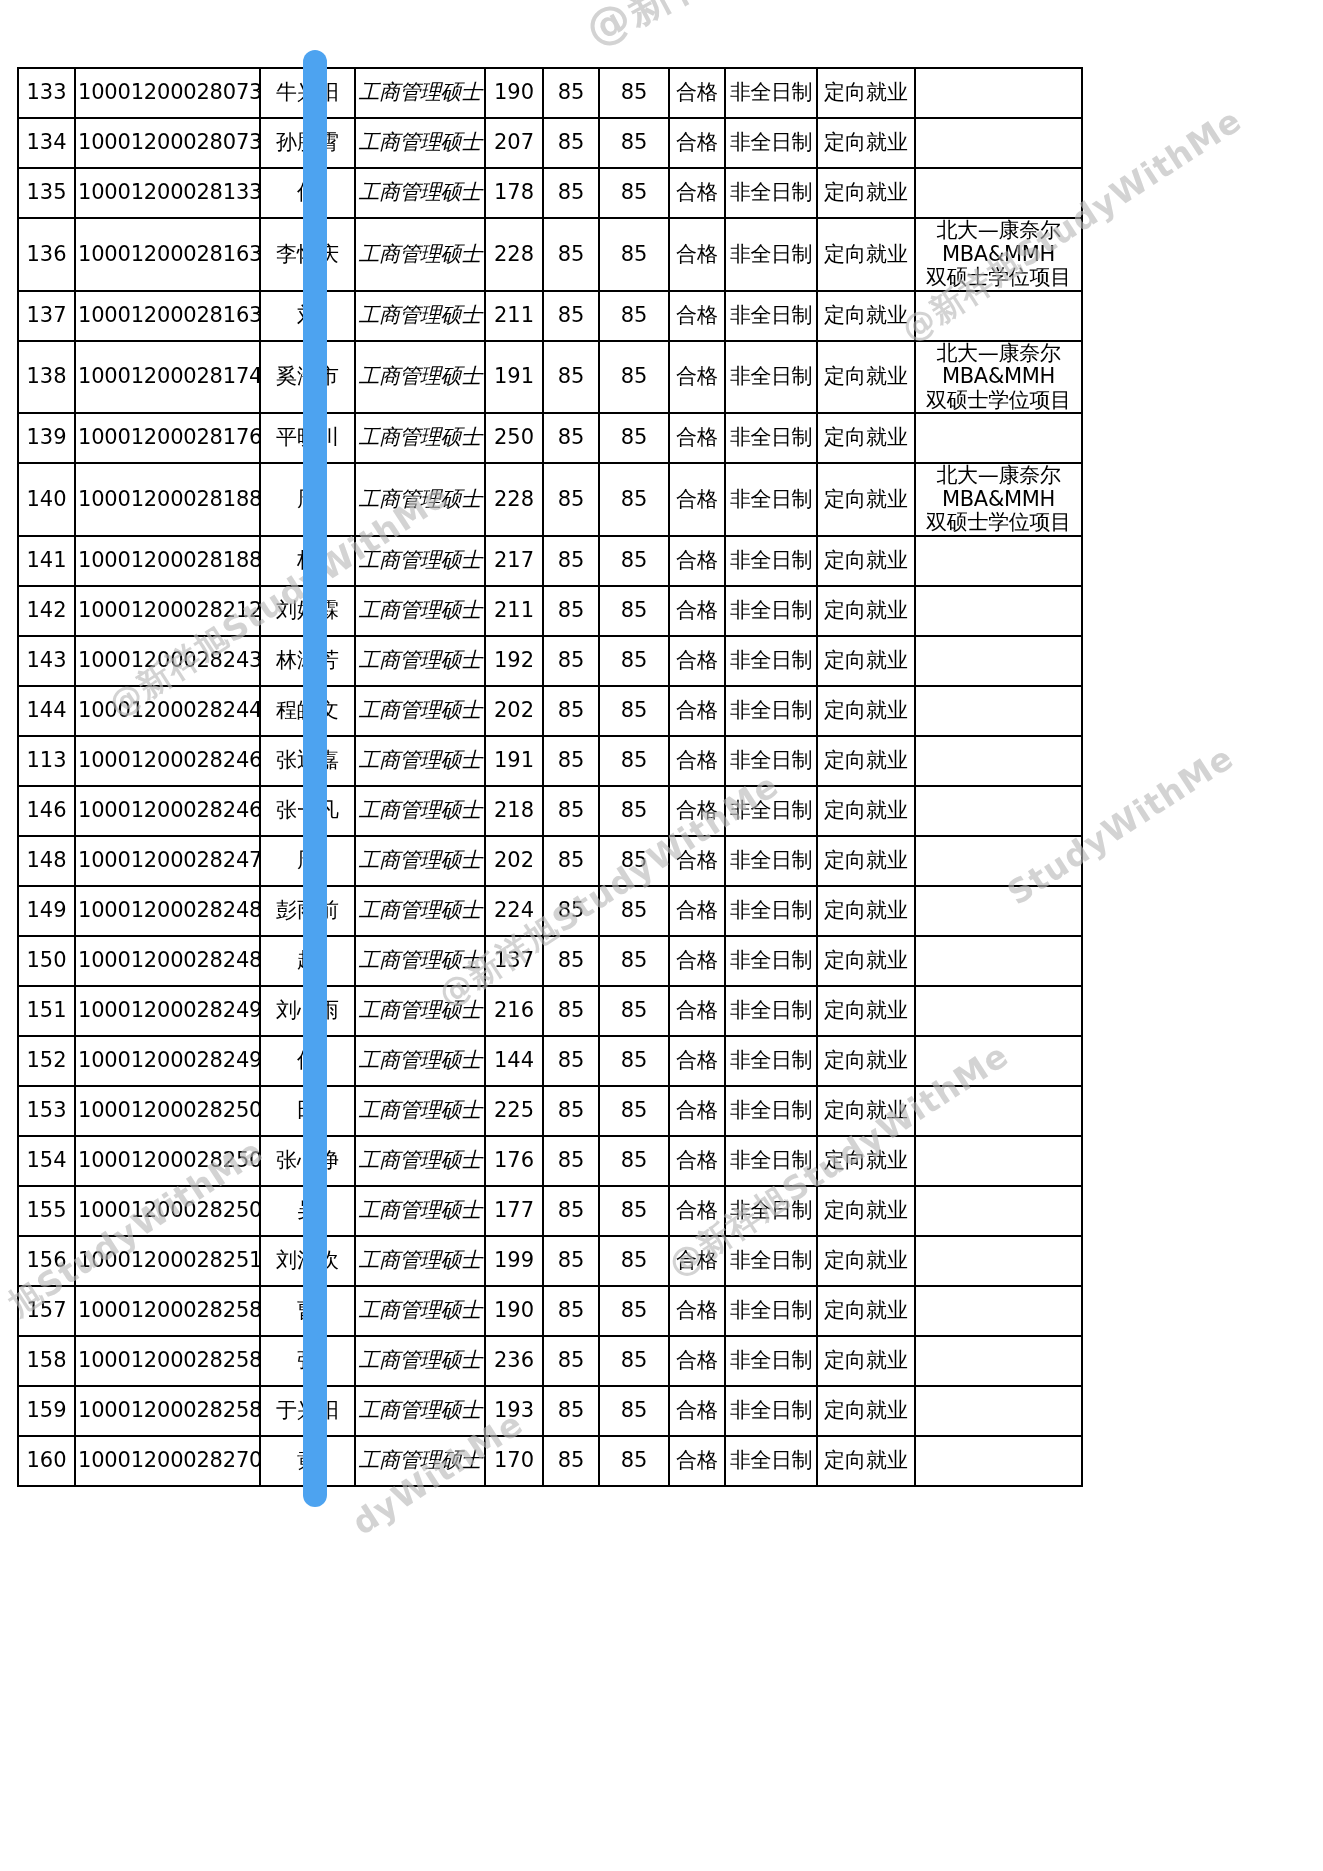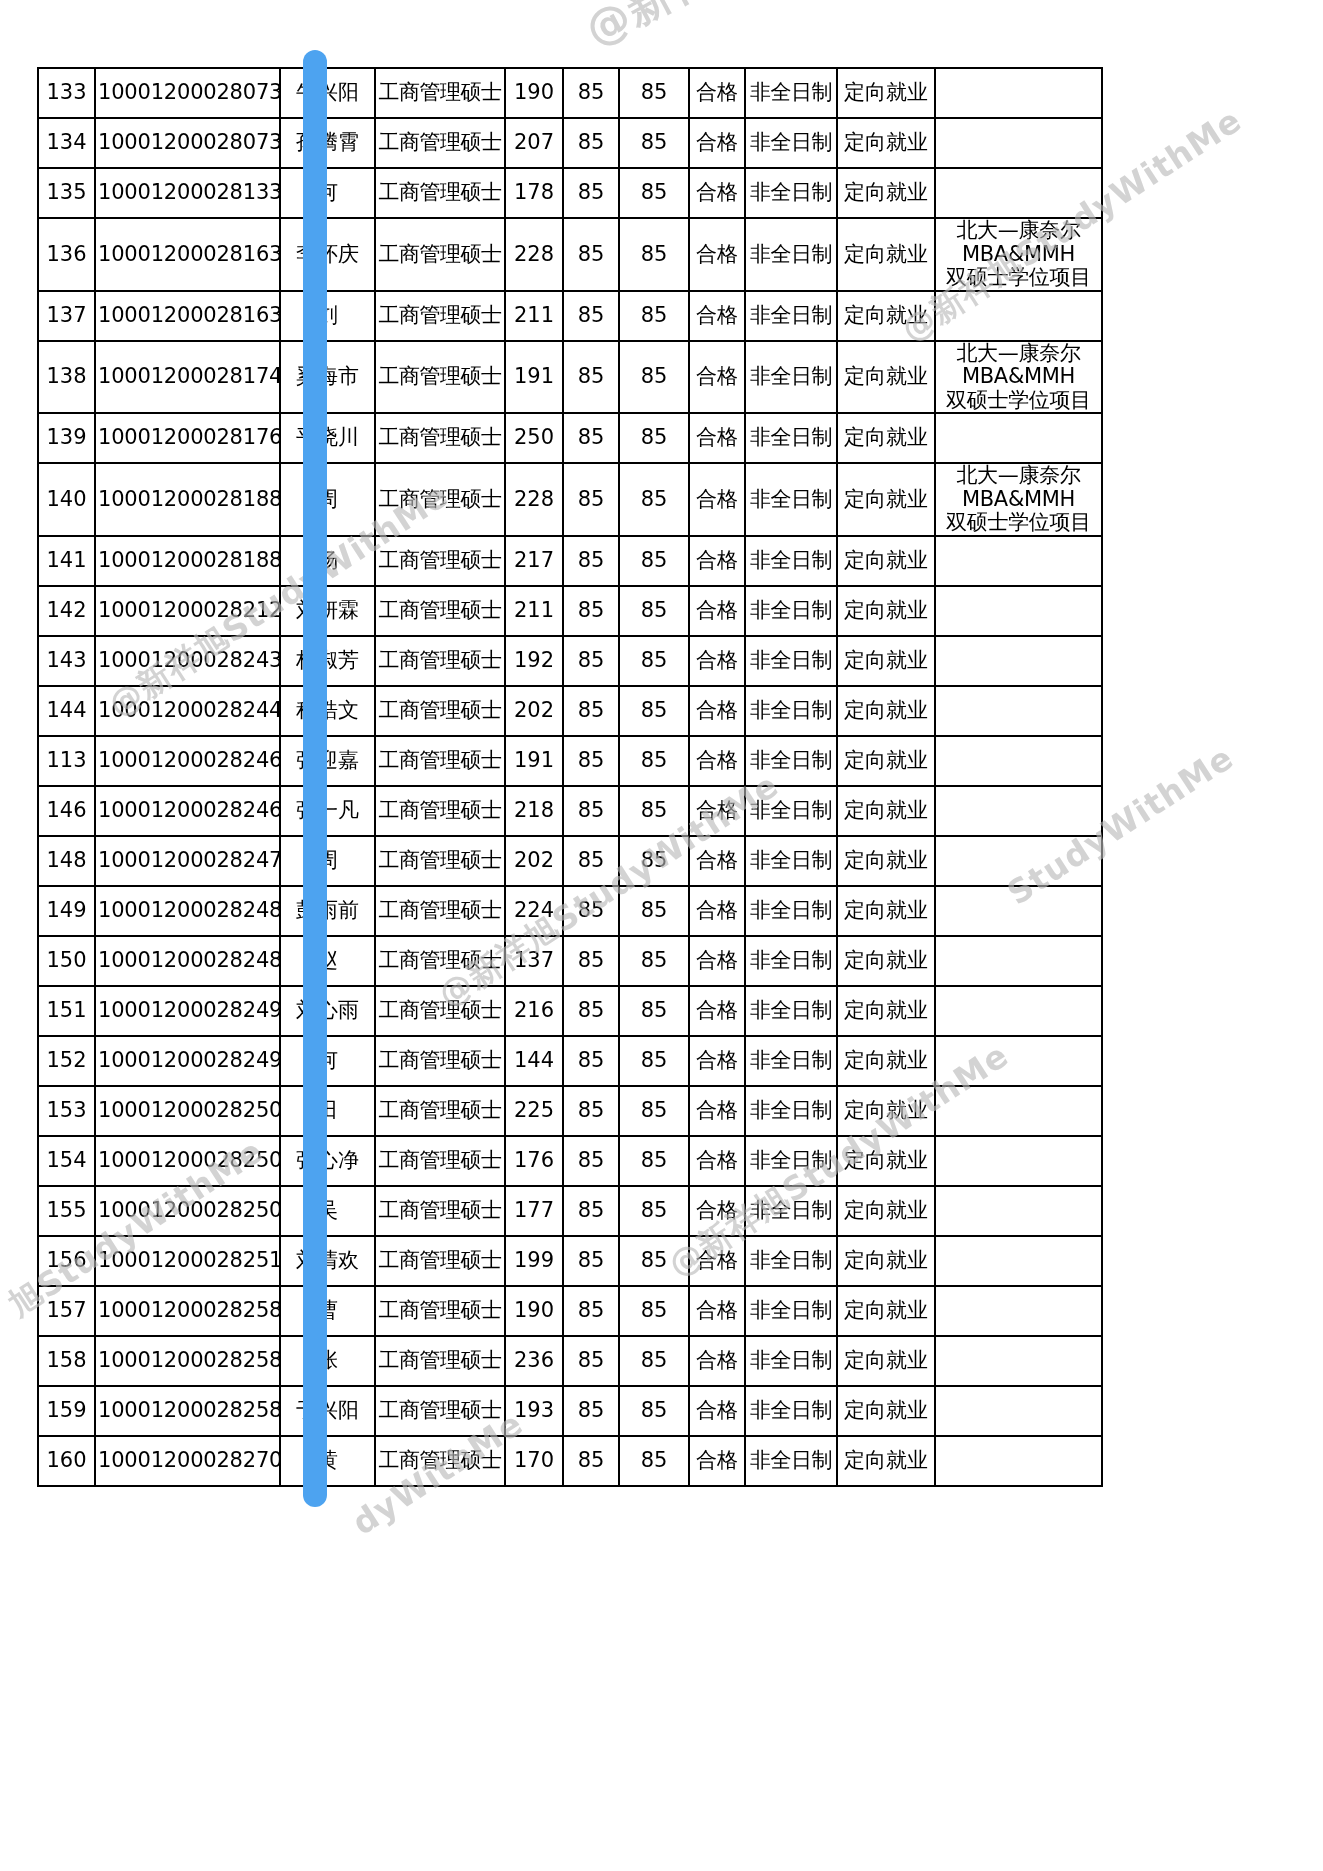--- a/index.html
+++ b/index.html
@@ -41,21 +41,21 @@
     font-weight: 700;
     white-space: nowrap;
     font-family: "DejaVu Sans", "Liberation Sans", sans-serif;
     letter-spacing: 1px;
     transform-origin: left top;
   }
 
   
   #table-wrap {
     position: absolute;
-    left: 37px;
+    left: 17px;
     top: 67px;
     width: 900px;
     z-index: 2;
   }
   table.grid {
     border-collapse: collapse;
     table-layout: fixed;
     width: 1064px;
     background: transparent;
   }
@@ -80,21 +80,21 @@
   col.c-pol    { width: 56px;  }
   col.c-eng    { width: 70px;  }
   col.c-res    { width: 56px;  }
   col.c-mode   { width: 92px;  }
   col.c-emp    { width: 98px;  }
   col.c-note   { width: 167px; }
 
   td.idx   { font-size: 21px; }
   td.id    { font-size: 21px; letter-spacing: -.2px; }
   td.name  { font-size: 21px; }
-  td.major { font-size: 19px; letter-spacing: -.5px; }
+  td.major { font-size: 19px; letter-spacing: -.5px; font-style: italic; }
   td.num   { font-size: 21px; }
   td.res   { font-size: 19px; }
   td.mode  { font-size: 19px; letter-spacing: -.5px; }
   td.emp   { font-size: 19px; }
   td.note  {
     font-size: 13px;
     text-align: left;
     padding: 2px 3px;
     line-height: 1.25;
     letter-spacing: -.3px;

